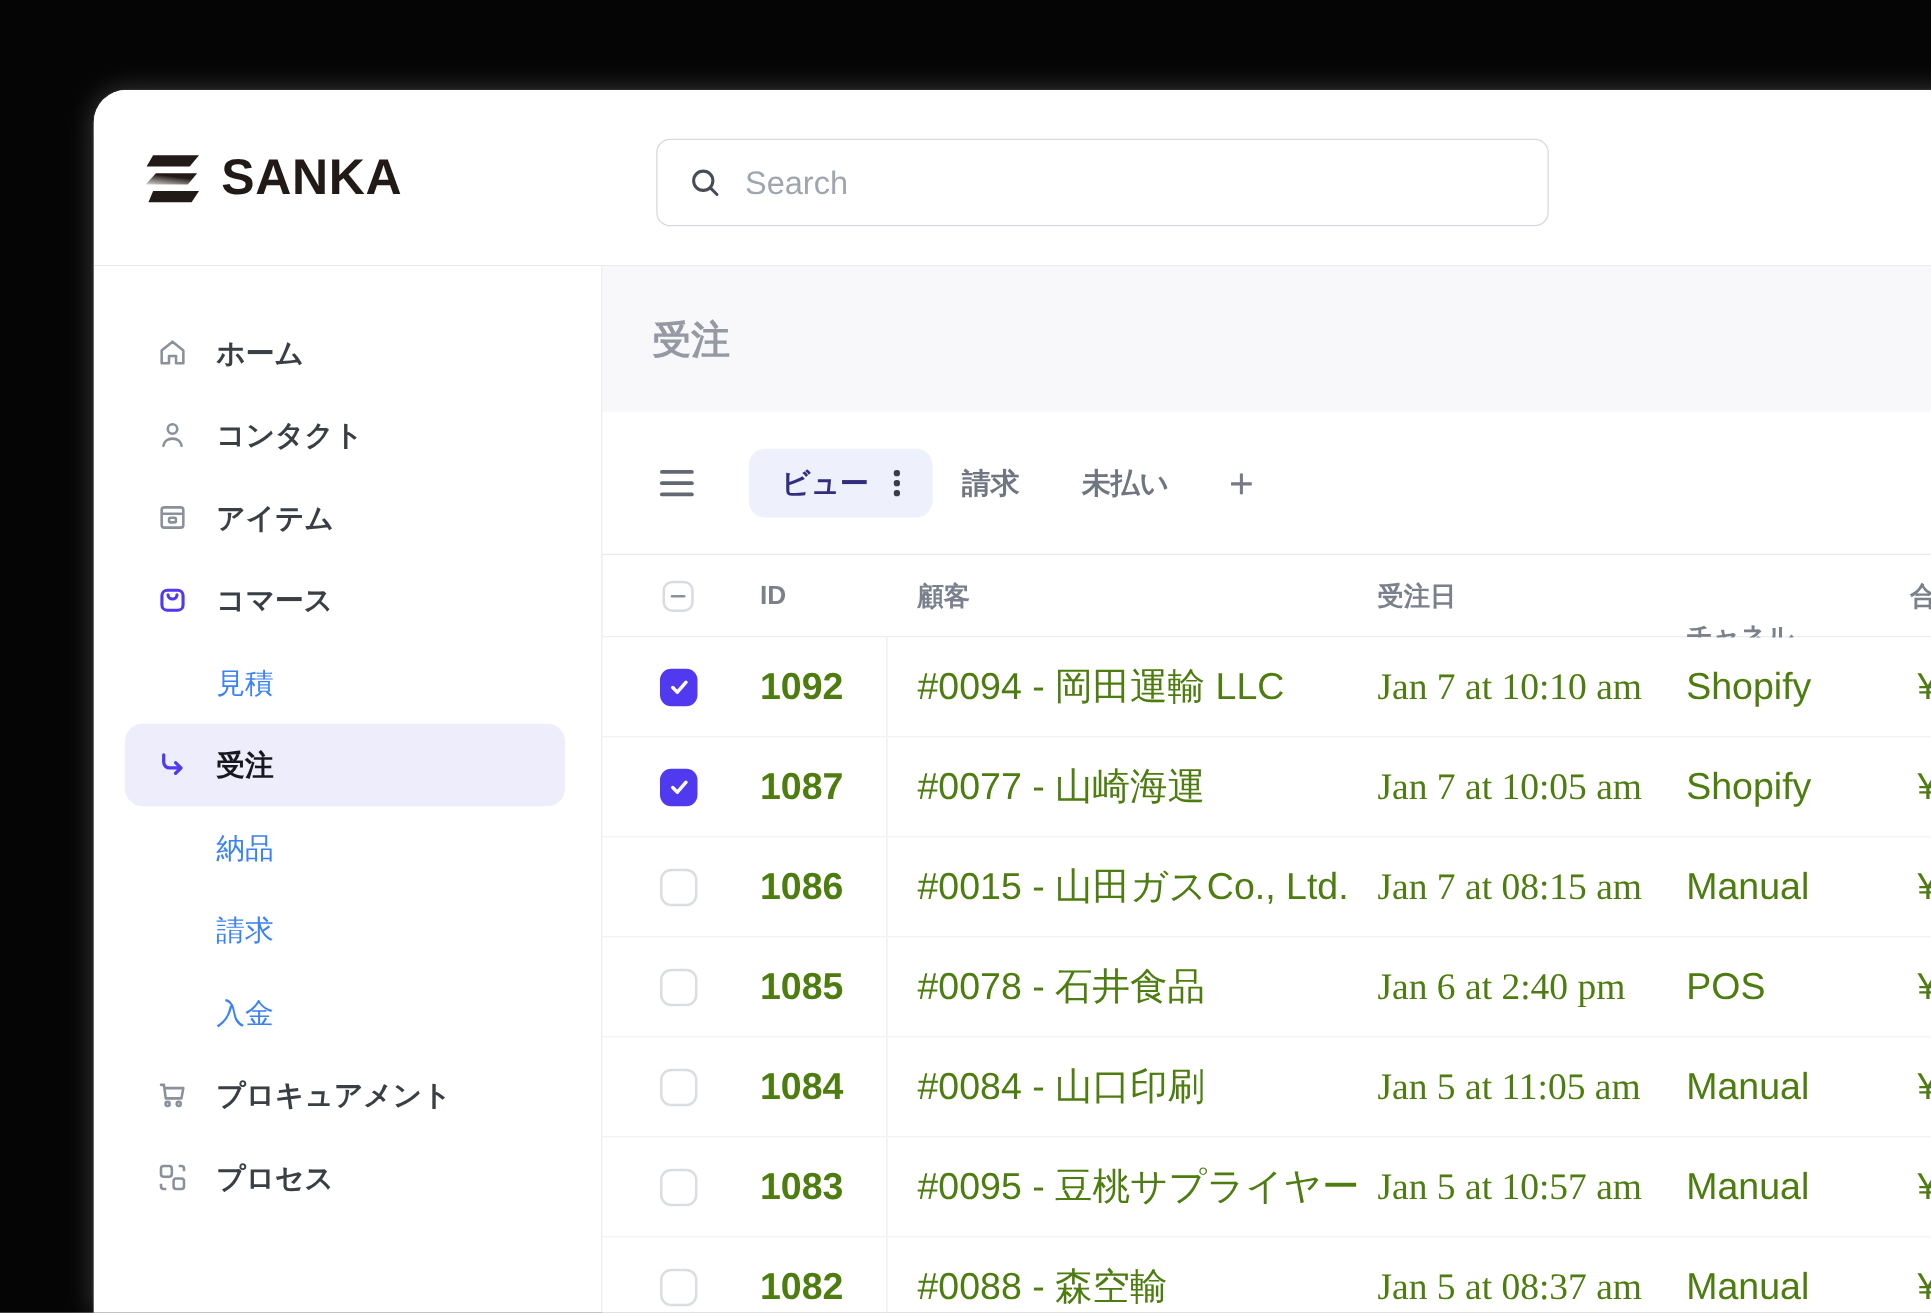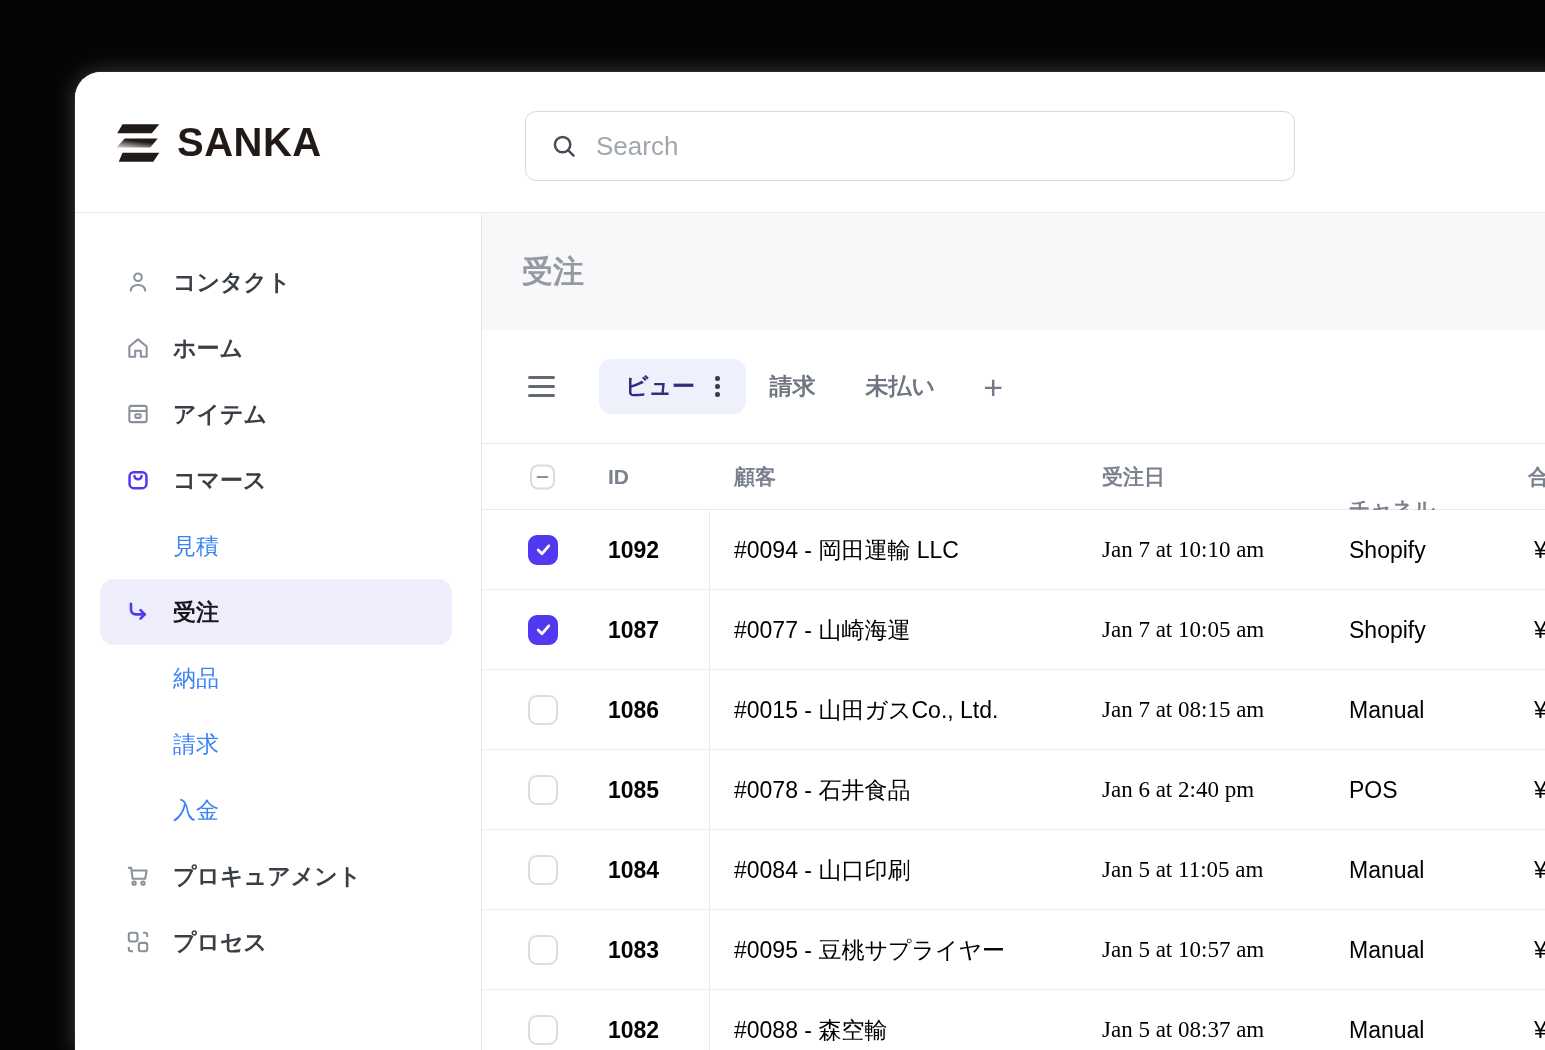--- a/index.html
+++ b/index.html
@@ -9,21 +9,21 @@
   .card { position:absolute; left:75px; top:72px; width:1500px; height:978px;
           background:#fff; border-radius:26px 26px 0 0; overflow:hidden;
           box-shadow:0 0 0 1px rgba(255,255,255,.06), 0 0 22px rgba(255,255,255,.22); }
 
   
   .hdr { position:absolute; left:0; top:0; right:0; height:141px; background:#fff;
          border-bottom:1px solid #e7e9ec; }
   .brand { position:absolute; left:40px; top:0; height:141px; display:flex; align-items:center; gap:14px; }
   .brand-mark { width:48px; height:48px; }
   .brand-name { font-size:40px; font-weight:800; letter-spacing:.5px; color:#221a16; }
-  .search { position:absolute; left:450px; top:39px; width:770px; height:70px;
+  .search { position:absolute; left:450px; top:39px; width:714px; height:70px;
             border:1.5px solid #d6d9de; border-radius:11px; background:#fff;
             display:flex; align-items:center; padding:0 24px; gap:18px; }
   .search input { border:none; outline:none; flex:1; font-size:26px; color:#30343b;
                   font-family:inherit; background:transparent; }
   .search input::placeholder { color:#a0a6b0; }
 
   
   .side { position:absolute; left:0; top:141px; bottom:0; width:406px; background:#fff;
           padding-top:36px; }
   .sitem { height:66px; margin:0 29px 0 25px; border-radius:14px; display:flex;
@@ -67,21 +67,21 @@
          display:flex; align-items:center; justify-content:center; }
   .thead .cbx { left:48px; width:25px; height:25px; border:2px solid #d8dbe0; background:#fff; color:#8b919c; }
   .trow .cbx { left:46px; width:30px; height:30px; border:2px solid #dadde2; background:#fff; border-radius:9px; }
   .trow .cbx svg { display:none; }
   .trow .cbx.checked { background:var(--accent,#5139f0); border-color:var(--accent,#5139f0); }
   .trow .cbx.checked svg { display:block; }
 
   .trow { position:relative; height:80px; border-bottom:1px solid #eceef1; background:#fff; }
   .trow .vline { position:absolute; left:227px; top:0; bottom:0; width:1px; background:#e9ebee; }
   .trow .cell { position:absolute; top:50%; transform:translateY(-50%);
-                font-size:23px; color:#000000; white-space:nowrap; }
+                font-size:30px; color:#4d7c0f; white-space:nowrap; }
   .c-id { left:126px; font-size:24px; font-weight:700; color:#272b31; }
   .c-cust { left:252px; } .c-date { left:620px;font-family:Liberation Serif, serif; } .c-chan { left:867px; } .c-total { left:1052px; }
 </style>
 </head>
 <body>
 
 <div class="card">
 
   <div class="hdr">
     <div class="brand">
@@ -103,35 +103,35 @@
         <circle cx="10.8" cy="10.8" r="6.6"></circle>
           <line x1="15.7" y1="15.7" x2="20.2" y2="20.2"></line>
       </svg>
       <input type="text" placeholder="Search" style="">
     </div>
   </div>
 
   <nav class="side" id="sidebar">
     <div class="sitem top">
       <span class="ic">
+          <svg width="26" height="26" viewBox="0 0 24 24" fill="none" stroke="currentColor" stroke-width="1.9" stroke-linejoin="round">
+            <path d="M4 10.6 12 4l8 6.6V20h-5.4v-5.4H9.4V20H4z"></path>
+          </svg>
+        </span>
+      <span class="lbl">ホーム</span>
+    </div>
+
+    <div class="sitem top">
+      <span class="ic">
           <svg width="26" height="26" viewBox="0 0 24 24" fill="none" stroke="currentColor" stroke-width="1.9" stroke-linecap="round">
             <circle cx="12" cy="7.6" r="3.5"></circle>
             <path d="M5.3 20c.4-3.4 3.2-5.3 6.7-5.3s6.3 1.9 6.7 5.3"></path>
           </svg>
         </span>
       <span class="lbl">コンタクト</span>
-    </div>
-
-    <div class="sitem top">
-      <span class="ic">
-          <svg width="26" height="26" viewBox="0 0 24 24" fill="none" stroke="currentColor" stroke-width="1.9" stroke-linejoin="round">
-            <path d="M4 10.6 12 4l8 6.6V20h-5.4v-5.4H9.4V20H4z"></path>
-          </svg>
-        </span>
-      <span class="lbl">ホーム</span>
     </div>
 
     <div class="sitem top">
       <span class="ic">
           <svg width="26" height="26" viewBox="0 0 24 24" fill="none" stroke="currentColor" stroke-width="1.9" stroke-linejoin="round">
             <rect x="4" y="4.5" width="16" height="15" rx="2"></rect>
             <line x1="4.5" y1="9.2" x2="19.5" y2="9.2"></line>
             <rect x="9.5" y="12.2" width="5" height="3.4" rx="1"></rect>
           </svg>
         </span>

